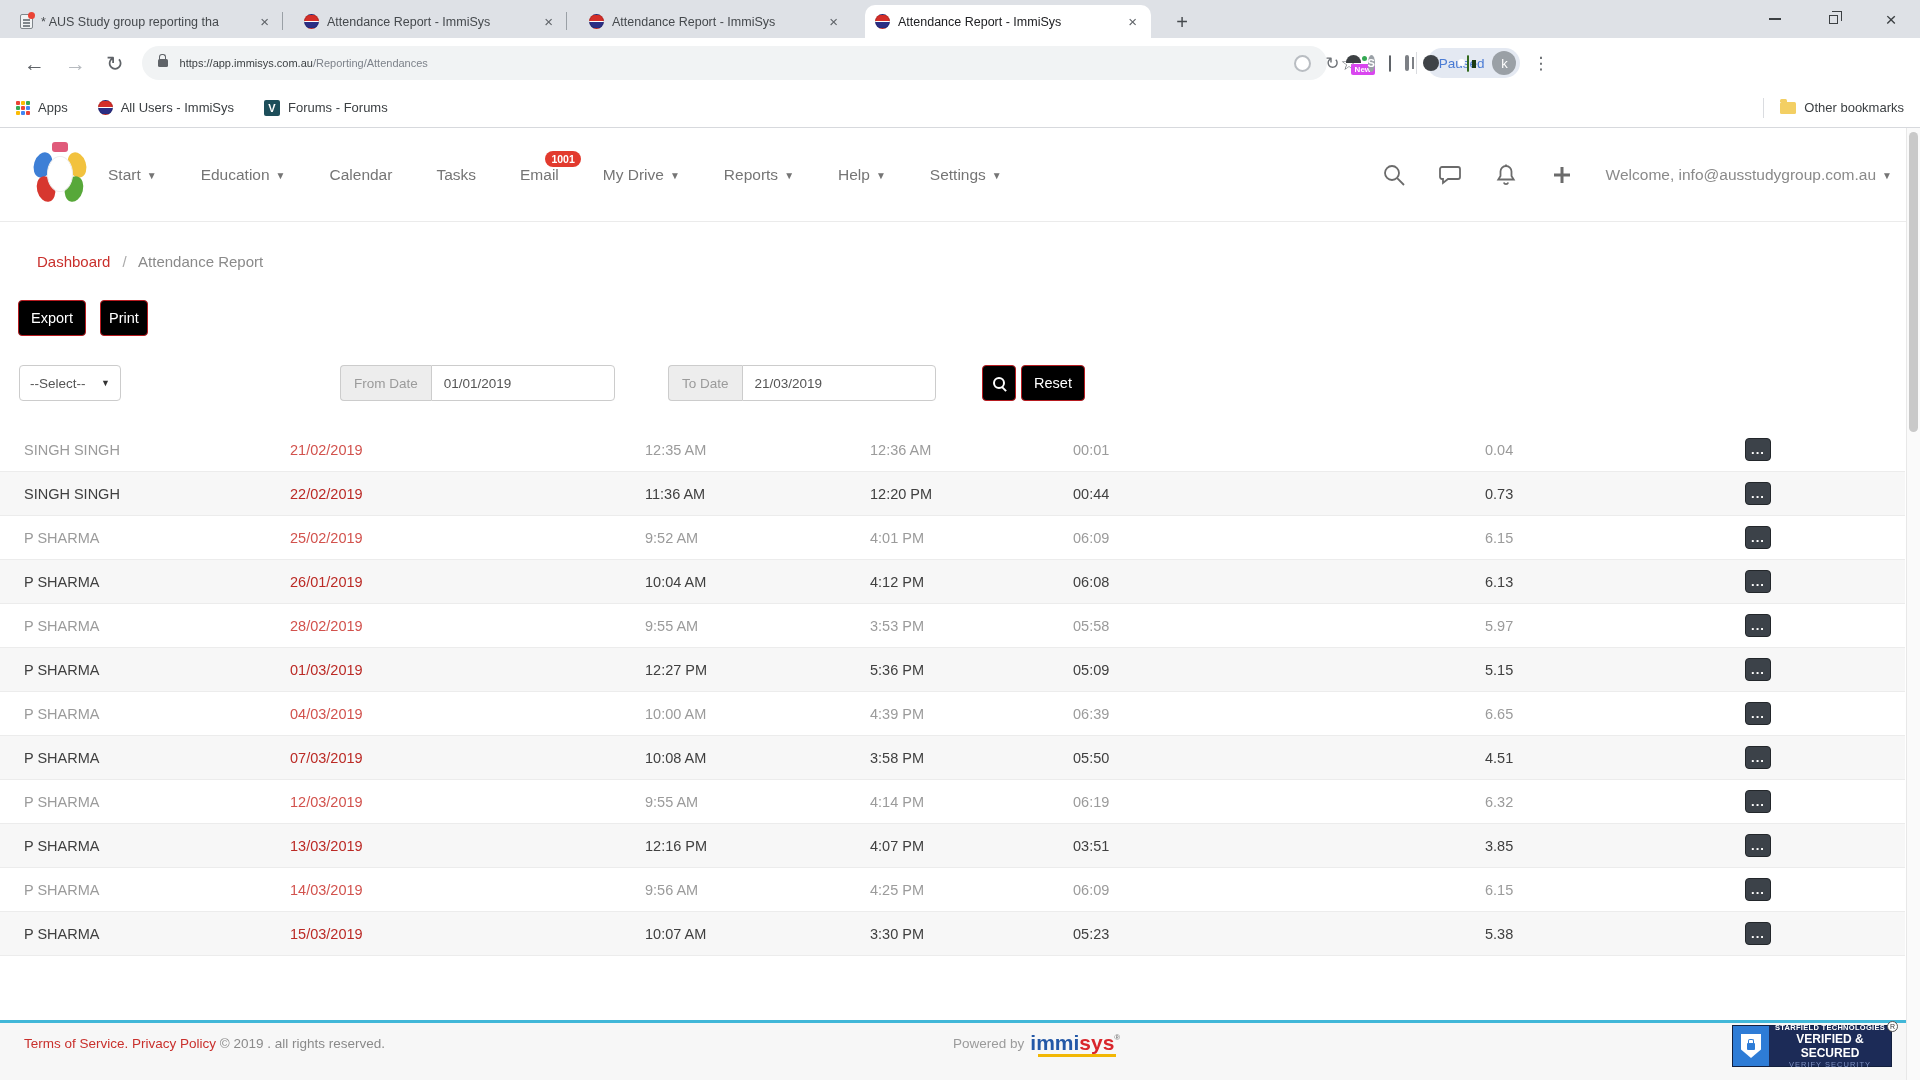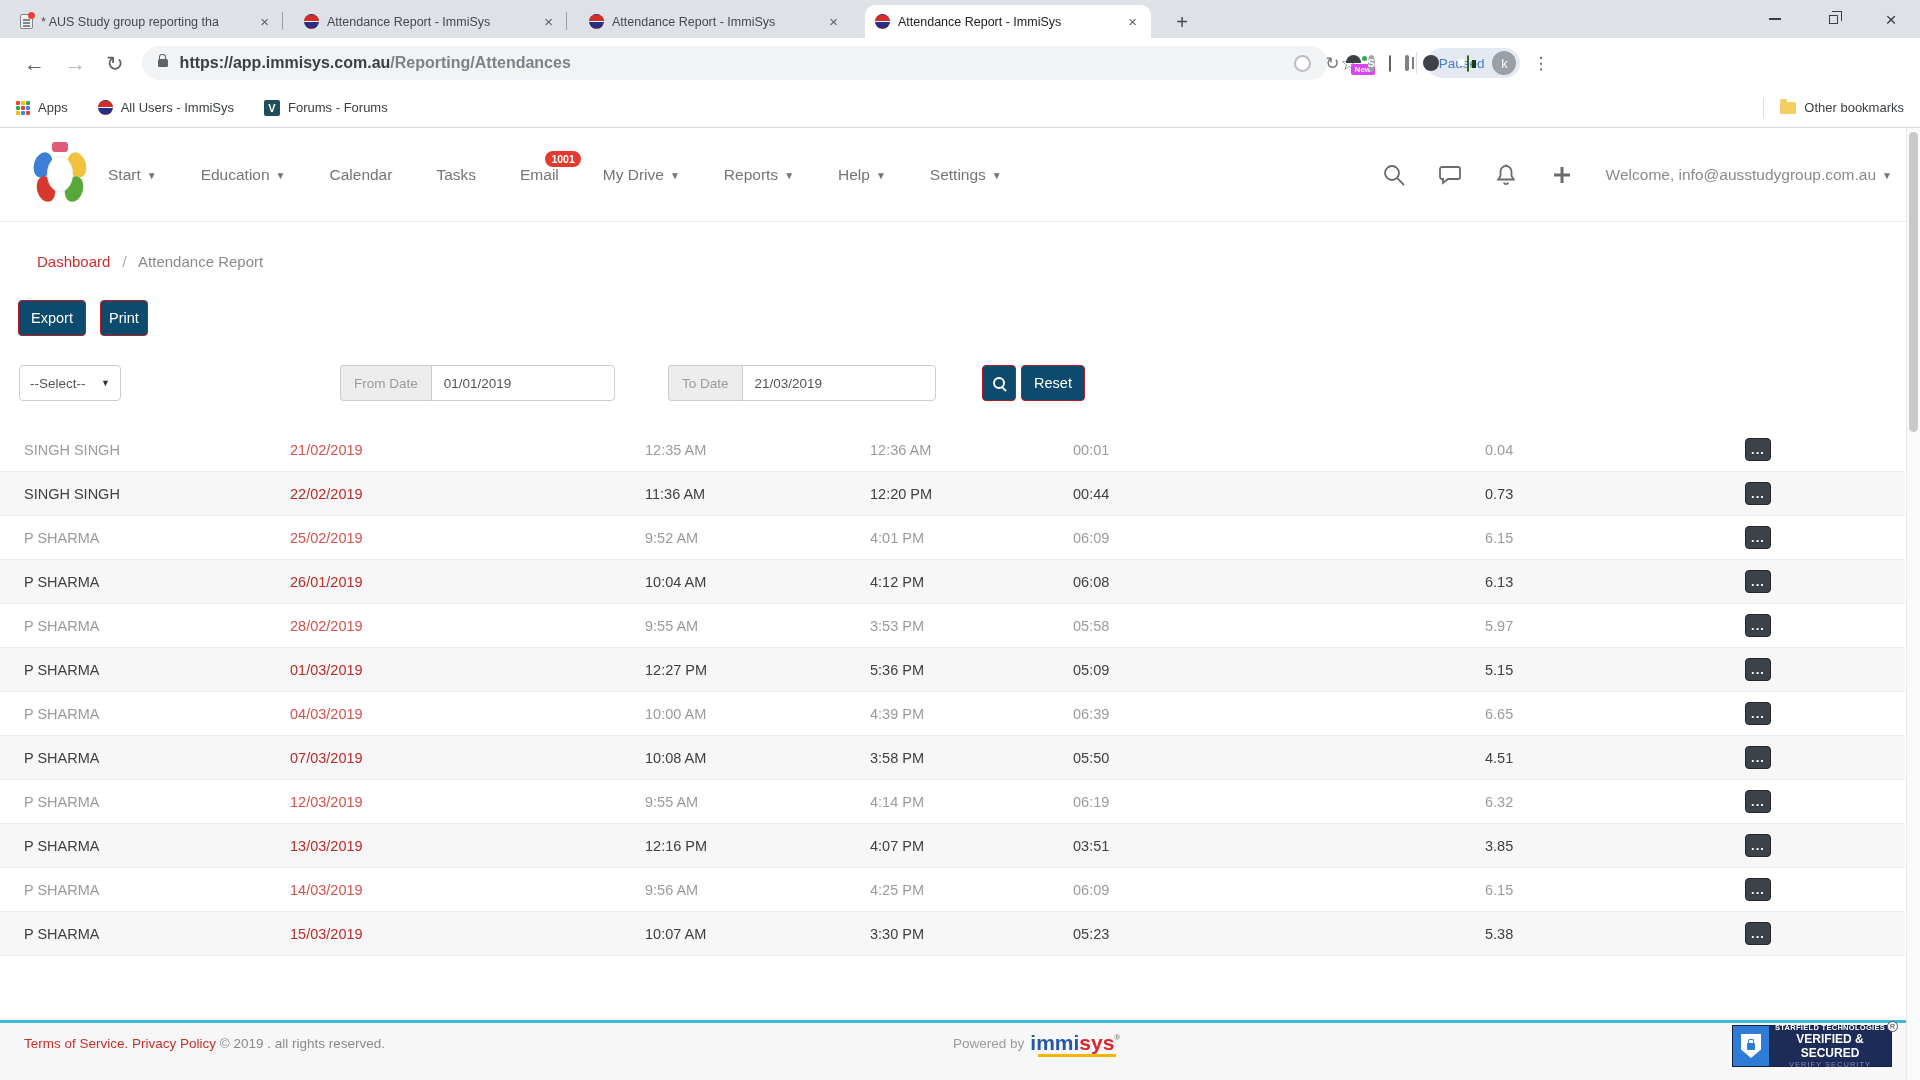--- a/index.html
+++ b/index.html
@@ -38,21 +38,21 @@
   
   .toolbar { position:absolute; top:38px; left:0; width:100%; height:50px; background:#fff;
              display:flex; align-items:center; padding:0 14px; }
   .navbtn { font-size:21px; color:#5f6368; margin:0 10px; line-height:1; }
   .navbtn.disabled { color:#b6babf; }
   .omnibox { flex:0 0 auto; width:1185px; height:34px; background:#f1f3f4; border-radius:17px;
              display:flex; align-items:center; padding:0 16px; margin-left:8px; }
   .lock { width:10px; height:8px; background:#5f6368; border-radius:1.5px; position:relative; margin-right:12px; }
   .lock::before { content:""; position:absolute; top:-5px; left:1.5px; width:5px; height:6px;
       border:1.6px solid #5f6368; border-bottom:none; border-radius:3px 3px 0 0; }
-  .url { font-size:16px; color:#3c4043;font-weight:bold; }
+  .url { font-size:11px; color:#3c4043; }
   .url .path { color:#7d828a; }
   .tool-icons { display:flex; align-items:center; margin-left:14px; }
   .star { font-size:19px; color:#5f6368; margin-right:14px; }
   .ext { width:20px; height:20px; margin:0 7px; position:relative; display:flex; align-items:center; justify-content:center; }
   .ext-circle::before { content:""; width:13px; height:13px; border-radius:50%; border:2.5px solid #b9bdc2; background:#fff; }
   .ext-recycle { color:#6f7378; font-size:17px; }
   .ext-arc-new::before { content:""; width:15px; height:8px; border-radius:8px 8px 0 0; background:#3c4043;
       position:absolute; top:2px; }
   .ext-arc-new::after { content:""; width:5px; height:5px; border-radius:50%; background:#34a853;
       position:absolute; top:3px; left:8px; }
@@ -110,21 +110,21 @@
   .nav-right { position:absolute; right:28px; display:flex; align-items:center; gap:32px; }
   .nav-ico { width:24px; height:24px; }
   .welcome { color:#8a8a8a; font-size:15.5px; }
 
   
   .breadcrumb { position:absolute; left:37px; top:125px; font-size:15px; }
   .breadcrumb .home { color:#c9302c; }
   .breadcrumb .sep { color:#aaa; margin:0 8px; }
   .breadcrumb .current { color:#8a8a8a; }
 
-  .btn-red { display:inline-flex; align-items:center; justify-content:center; background:#0c4a6e;
+  .btn-red { display:inline-flex; align-items:center; justify-content:center; background:#000000;
       border:1px solid #b71b20; color:#fff; font-size:14.5px; border-radius:4px; height:36px; cursor:pointer;
       font-family:inherit; }
   .action-row { position:absolute; left:18px; top:172px; display:flex; gap:14px; }
   .btn-export { width:68px; } .btn-print { width:48px; }
 
   .filter-row { position:absolute; left:0; top:237px; width:1920px; height:38px; }
   .select-box { position:absolute; left:19px; width:102px; height:36px; border:1px solid #ccc; border-radius:4px;
       background:#fff; color:#555; font-size:13.5px; display:flex; align-items:center; padding:0 10px; justify-content:space-between; }
   .select-caret { font-size:9px; color:#333; }
   .input-group { position:absolute; display:flex; height:36px; }

